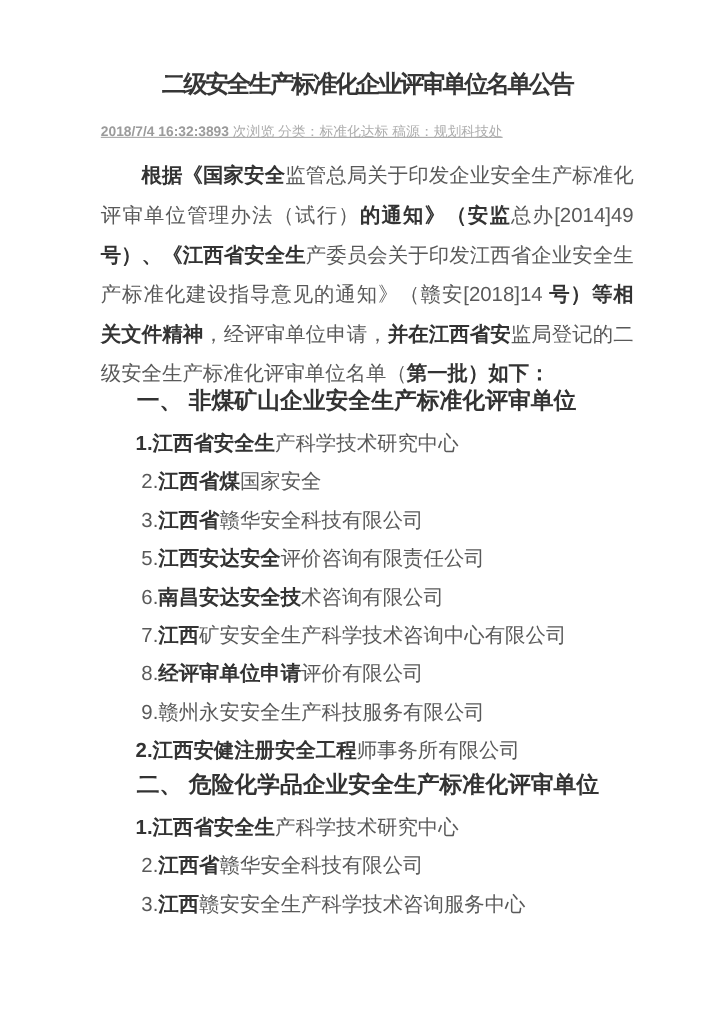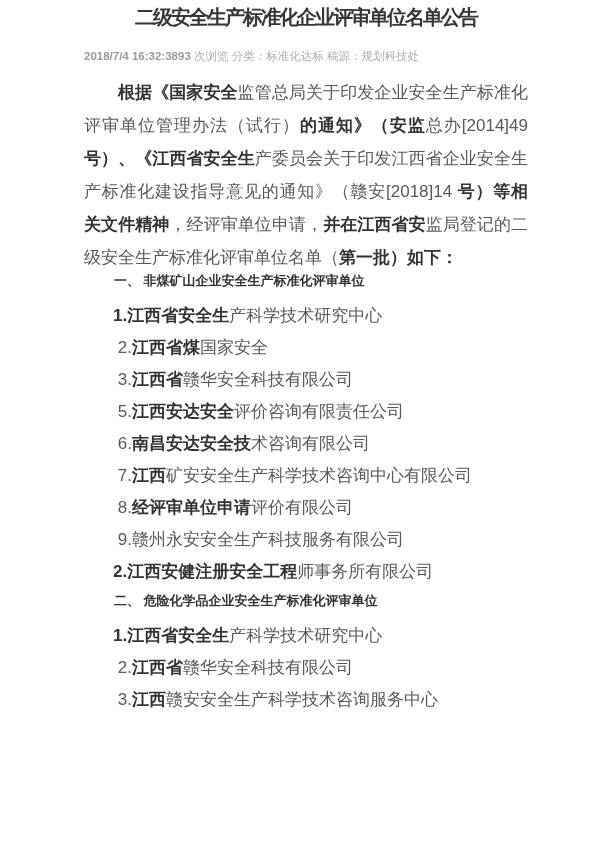--- a/index.html
+++ b/index.html
@@ -6,52 +6,54 @@
   body {
     width: 600px;
     height: 849px;
     background: #ffffff;
     overflow: hidden;
     font-family: "Liberation Sans", "DejaVu Sans", sans-serif;
   }
   .doc {
     width: 444px;
     margin-left: 84px;
+    padding-top: 54px;
   }
   .title {
     margin: 0;
     font-family: "Liberation Serif", "DejaVu Serif", serif;
     font-size: 20px;
     line-height: 34px;
     font-weight: 700;
     letter-spacing: -2px;
     color: #363636;
     text-align: center;
   }
   .meta {
     margin-top: 14px;
     font-size: 11.5px;
     line-height: 16px;
     color: #adadad;
     white-space: pre-wrap;
+    text-decoration: underline;
   }
   .meta .b { font-weight: 700; color: #9b9b9b; }
   .intro {
     margin: 12px 0 0 0;
     font-size: 17px;
     line-height: 33px;
     color: #595959;
     text-indent: 2em;
     text-align: justify;
     white-space: pre-wrap;
   }
   .b { font-weight: 700; color: #333333; }
   .n { font-weight: 400; }
   .sec-h {
-    font-size: 13px;
+    font-size: 19px;
     line-height: 26px;
     font-weight: 700;
     color: #333333;
     padding-left: 30px;
     margin: 0 0 6px 0;
     white-space: pre-wrap;
   }
   .sec:first-of-type .sec-h { margin-top: -6px; }
   .item {
     font-size: 17px;

